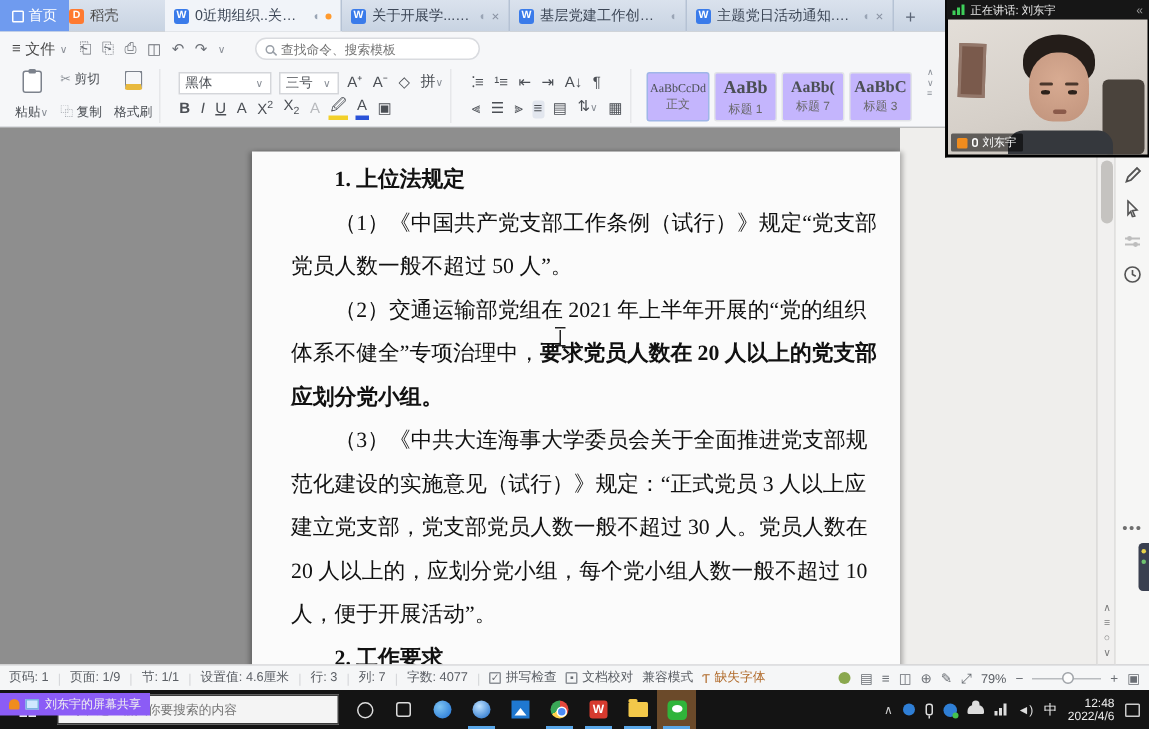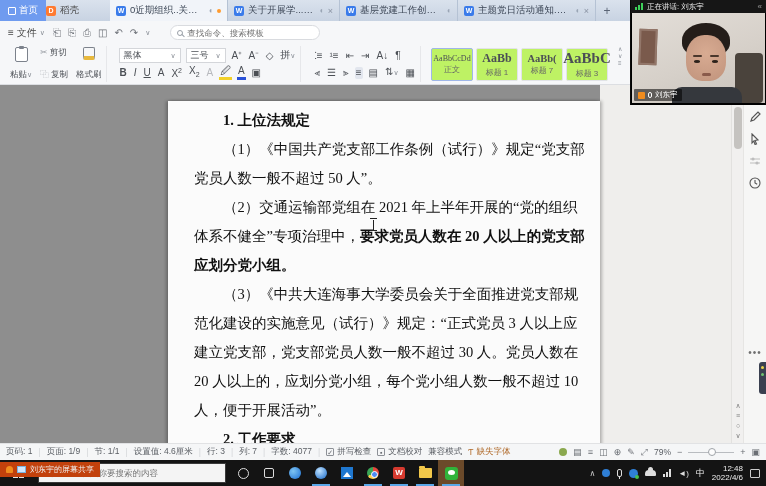--- a/index.html
+++ b/index.html
@@ -47,27 +47,27 @@
   .clip-icon { width:13px; height:15px; border:1px solid #7c828c; border-radius:2px; background:#fff; position:relative; }
   .clip-icon::before { content:""; position:absolute; top:-2px; left:3px; width:5px; height:3px; background:#7c828c; border-radius:1px; }
   .brush-icon { width:12px; height:13px; border:1px solid #7c828c; border-bottom:4px solid #e8b93e; border-radius:2px; }
   .small-lab { font-size:8.5px; white-space:nowrap; }
   .fbox { border:1px solid #d4d6da; background:#fff; height:15px; display:flex; align-items:center; justify-content:space-between; padding:0 4px; font-size:9px; }
   .fname { width:62px; } .fsize { width:40px;align-items:center; }
   .caret { color:#8a8f97; font-size:7px; }
   .hl-a { border-bottom:3px solid #f2d02a; } .col-a { border-bottom:3px solid #2a52d8; }
   .sup { font-size:7px; vertical-align:super; } .sub { font-size:7px; vertical-align:sub; }
   .styles { display:flex; align-items:center; gap:3px; padding:1px 2px; }
-  .style-card { width:42px; height:33px; background:#bef264; border:1px solid #e1e3e7; border-radius:2px;
+  .style-card { width:42px; height:33px; background:#c4b5fd; border:1px solid #e1e3e7; border-radius:2px;
     display:flex; flex-direction:column; align-items:center; justify-content:center; gap:1px; }
   .style-card.sel { border-color:#9fb6e8; }
   .style-prev { font-size:8px; white-space:nowrap; font-family:"Liberation Serif", serif; }
   .style-card:nth-child(2) .style-prev { font-size:12px; font-weight:bold; }
   .style-card:nth-child(3) .style-prev { font-size:10.5px; font-weight:bold; }
-  .style-card:nth-child(4) .style-prev { font-size:15px; font-weight:bold; }
+  .style-card:nth-child(4) .style-prev { font-size:11px; font-weight:bold; }
   .style-lab { font-size:8px; color:#666; }
   .style-arrows { display:flex; flex-direction:column; gap:1px; color:#8a8f97; font-size:6px; line-height:6px; }
   .bigbtn { display:flex; flex-direction:column; align-items:center; justify-content:space-between; padding:2px 4px; }
   .bigbtn .ic { font-size:13px; line-height:14px; color:#55595f; }
 
   
   .docarea { position:absolute; top:85px; left:0; width:766px; height:358px; background:#8e8e8e; overflow:hidden; }
   .page { position:absolute; left:168px; top:16px; width:432px; height:358px; background:#fbfbfb;
     box-shadow:2px 0 3px rgba(0,0,0,.25), -2px 0 3px rgba(0,0,0,.25); overflow:hidden;
     padding:5px 14px 0 26px; font-family:"Liberation Serif", serif; font-size:14.5px; line-height:29px; color:#111; }
@@ -151,21 +151,21 @@
   .v-brow { position:absolute; width:9px; height:2px; background:#4a372c; border-radius:1px; top:20px; }
   .v-eye { position:absolute; width:6px; height:2.5px; background:#2d221b; border-radius:50%; top:25px; }
   .v-mouth { position:absolute; left:16px; top:38px; width:9px; height:3px; background:#8a5a4a; border-radius:2px; }
   .v-body { position:absolute; left:40px; bottom:0; width:70px; height:16px; background:#35383d; border-radius:10px 10px 0 0; }
   .v-obj { position:absolute; right:2px; top:40px; width:28px; height:50px; background:#4a433c; border-radius:4px; }
   .v-name { position:absolute; left:2px; bottom:2px; background:rgba(0,0,0,.55); display:flex; align-items:center; gap:3px; padding:1px 4px; color:#fff; font-size:7.5px; border-radius:1px; }
   .presenter-ic { width:7px; height:7px; background:#f08c1e; border-radius:1px; }
   .mic-ic { width:4px; height:6px; border:1px solid #fff; border-radius:2px; }
 
   
-  .share-tip { position:absolute; left:0; top:462px; height:15px; background:#c2410c; display:flex; align-items:center; gap:4px; padding:0 6px; z-index:10; }
+  .share-tip { position:absolute; left:0; top:462px; height:15px; background:#8b5cf6; display:flex; align-items:center; gap:4px; padding:0 6px; z-index:10; }
   .share-person { width:7px; height:7px; background:#f08c1e; border-radius:50% 50% 1px 1px; }
   .share-mon { width:9px; height:7px; background:#cfe7ff; border:1px solid #7ab3e0; }
   .share-tip span { color:#f0f0f0; font-size:8px; white-space:nowrap; }
 </style>
 </head>
 <body>
 
 <div class="tabbar">
   <div class="home-tab">
     <span class="home-glyph"></span>

